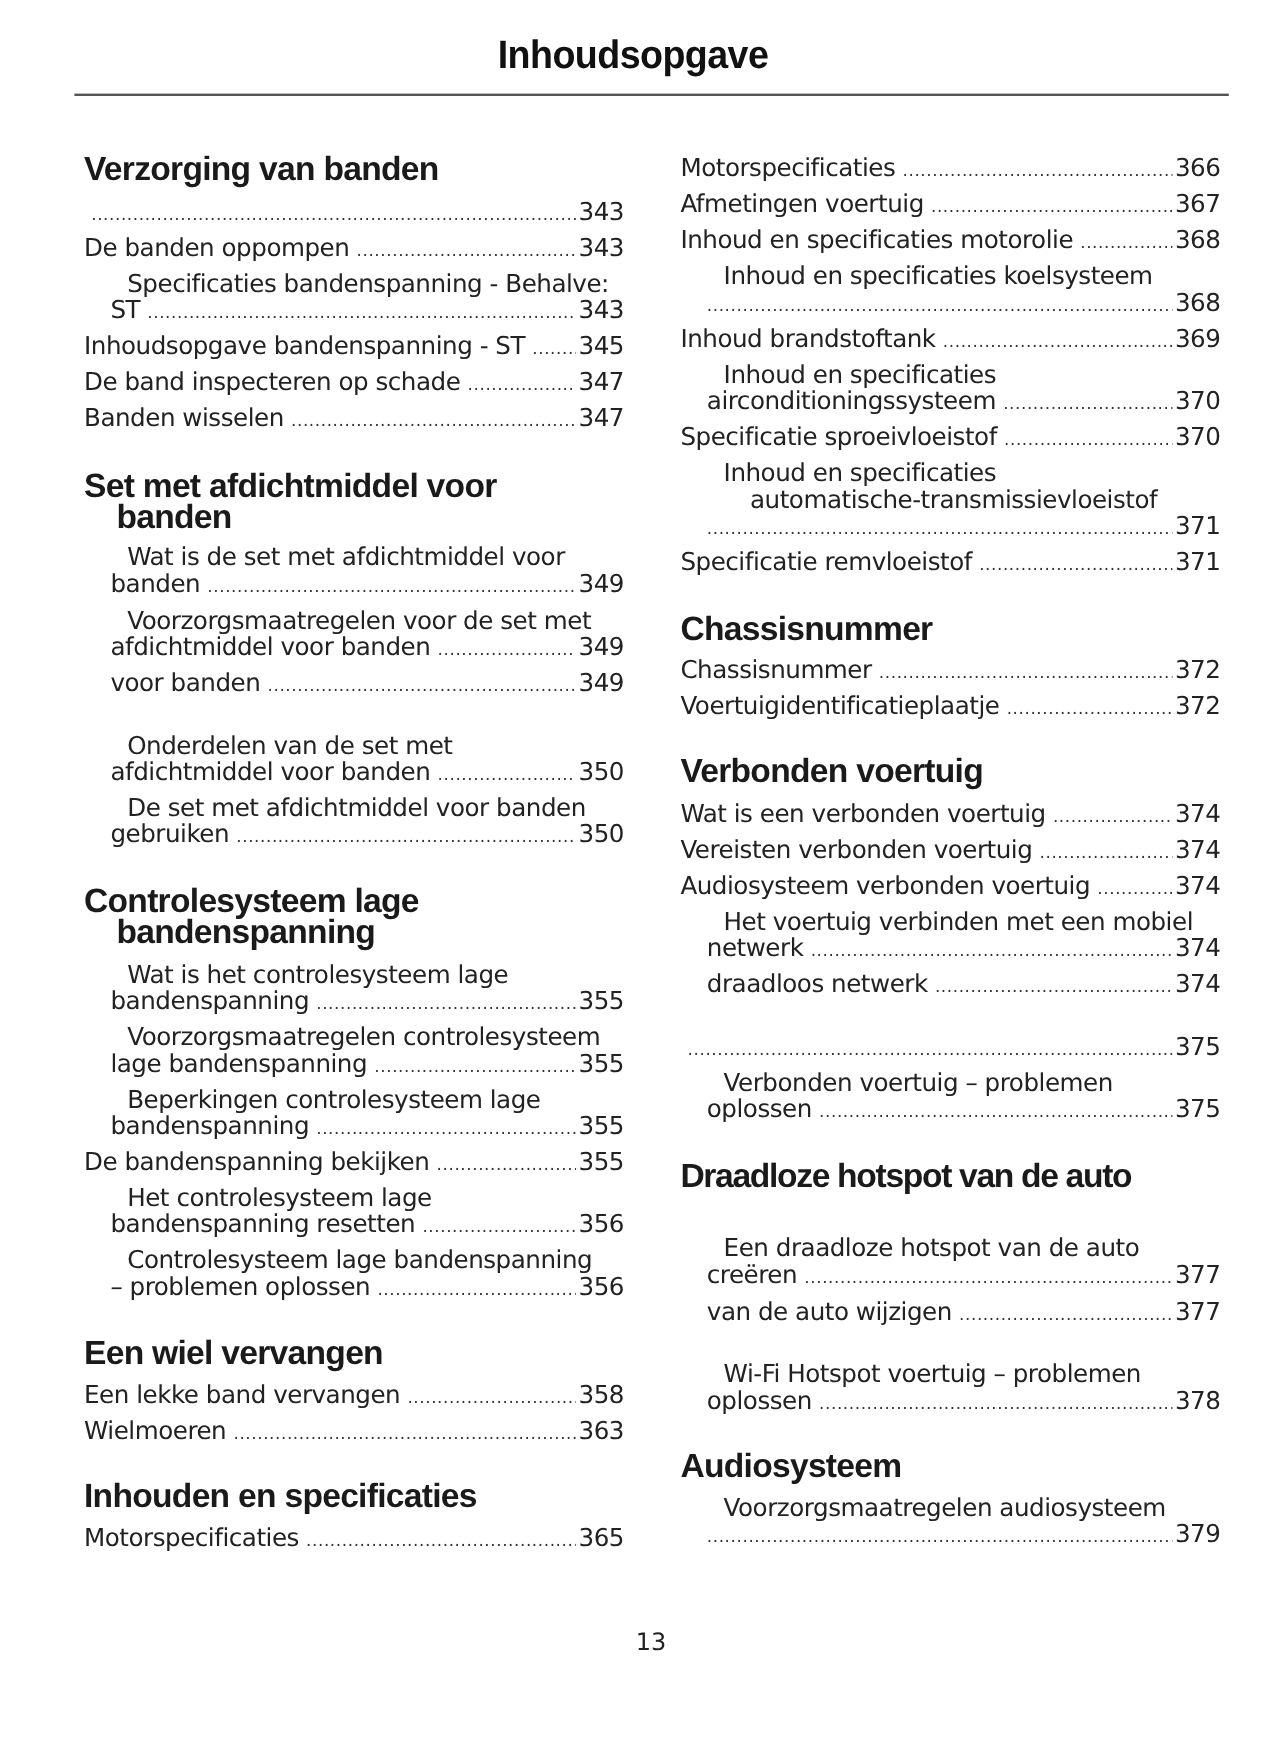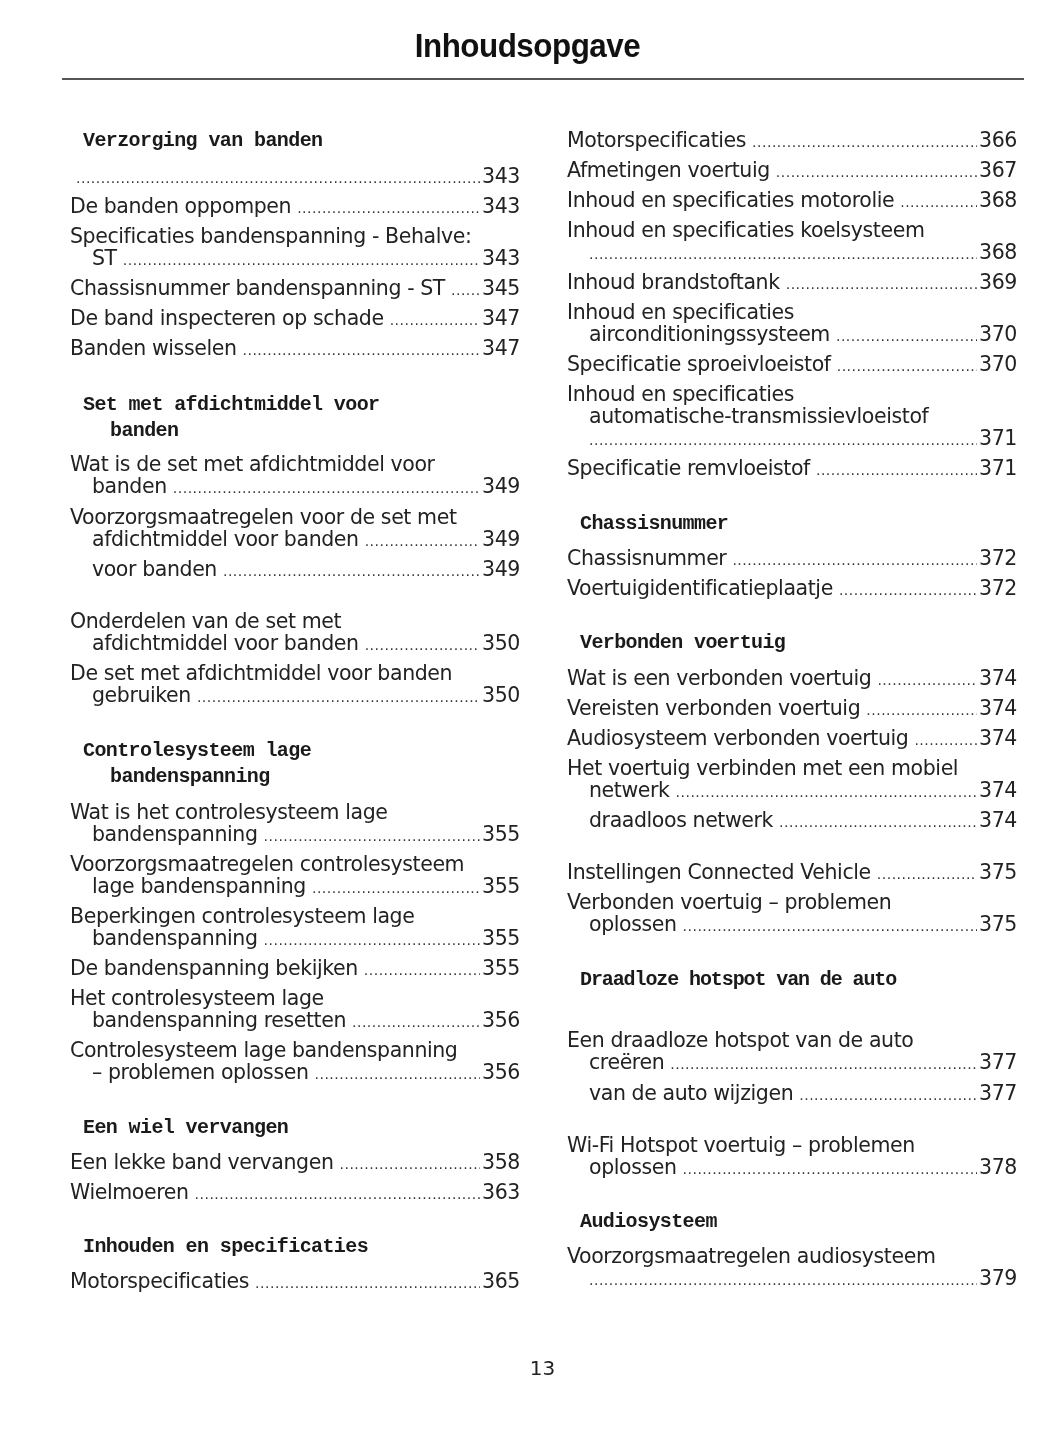--- a/index.html
+++ b/index.html
@@ -5,26 +5,26 @@
     html, body { margin: 0; padding: 0; background: #ffffff; }
     body { width: 1055px; height: 1448px; position: relative; overflow: hidden;
            font-family: "DejaVu Sans", sans-serif; color: #1a1a1a; }
     .page-title { position: absolute; top: 26px; left: 0; width: 1055px; text-align: center;
                   font-family: "Liberation Sans", sans-serif; font-weight: bold; font-size: 33px;
                   letter-spacing: -0.5px; color: #111; line-height: 40px; transform: scaleX(0.95); }
     .title-rule { position: absolute; top: 78px; left: 62px; width: 962px; height: 2px; background: #555; }
     .col { position: absolute; top: 0; }
     .col-left { left: 70px; width: 450px; }
     .col-right { left: 567px; width: 450px; }
-    .heading { position: absolute; left: 13px; width: 450px; font-family: Liberation Mono, monospace;
-               font-weight: bold; font-size: 20px; line-height: 26px; letter-spacing: -0.6px; color: #1a1a1a; }
+    .heading { position: absolute; left: 0; width: 450px; font-family: Liberation Sans, sans-serif;
+               font-weight: bold; font-size: 28px; line-height: 26px; letter-spacing: -0.6px; color: #1a1a1a; }
     .heading .cont { display: block; padding-left: 27px; }
     .entry { position: absolute; left: 0; width: 450px; font-size: 20.5px; line-height: 22px;
              letter-spacing: -0.4px; color: #222; }
-    .entry .line1 { display: block; white-space: nowrap; }
+    .entry .line1 { display: block; white-space: nowrap; margin-left: 36px; }
     .entry .last { display: flex; align-items: baseline; white-space: nowrap; }
     .entry.wrapped .last { padding-left: 22px; }
     .entry .txt { flex: 0 0 auto; }
     .entry .dots { flex: 1 1 auto; overflow: hidden; margin: 0 2px 0 6px; letter-spacing: 0.5px;
                    font-size: 14px; color: #333; }
     .entry .dots::before { content: "........................................................................................................................................................................"; }
     .entry .pg { flex: 0 0 auto; }
     .page-number { position: absolute; top: 1356px; left: 0; width: 1085px; text-align: center;
                    font-size: 20px; color: #222; }
   </style>
@@ -53,21 +53,21 @@
   <div class="entry wrapped" style="top:225px">
       <span class="line1">Specificaties bandenspanning - Behalve:</span>
       <span class="last">
         <span class="txt">ST</span>
         <span class="dots"></span>
         <span class="pg">343</span>
       </span>
     </div>
   <div class="entry" style="top:277px">
       <span class="last">
-        <span class="txt">Chassisnummer bandenspanning - ST</span>
+        <span class="txt">Inhoudsopgave bandenspanning - ST</span>
         <span class="dots"></span>
         <span class="pg">345</span>
       </span>
     </div>
   <div class="entry" style="top:307px">
       <span class="last">
         <span class="txt">De band inspecteren op schade</span>
         <span class="dots"></span>
         <span class="pg">347</span>
       </span>
@@ -313,21 +313,20 @@
     </div>
   <div class="entry wrapped" style="top:809px">
       <span class="last">
         <span class="txt">draadloos netwerk</span>
         <span class="dots"></span>
         <span class="pg">374</span>
       </span>
     </div>
   <div class="entry" style="top:861px">
       <span class="last">
-        <span class="txt">Instellingen Connected Vehicle</span>
         <span class="dots"></span>
         <span class="pg">375</span>
       </span>
     </div>
   <div class="entry wrapped" style="top:891px">
       <span class="line1">Verbonden voertuig – problemen</span>
       <span class="last">
         <span class="txt">oplossen</span>
         <span class="dots"></span>
         <span class="pg">375</span>

